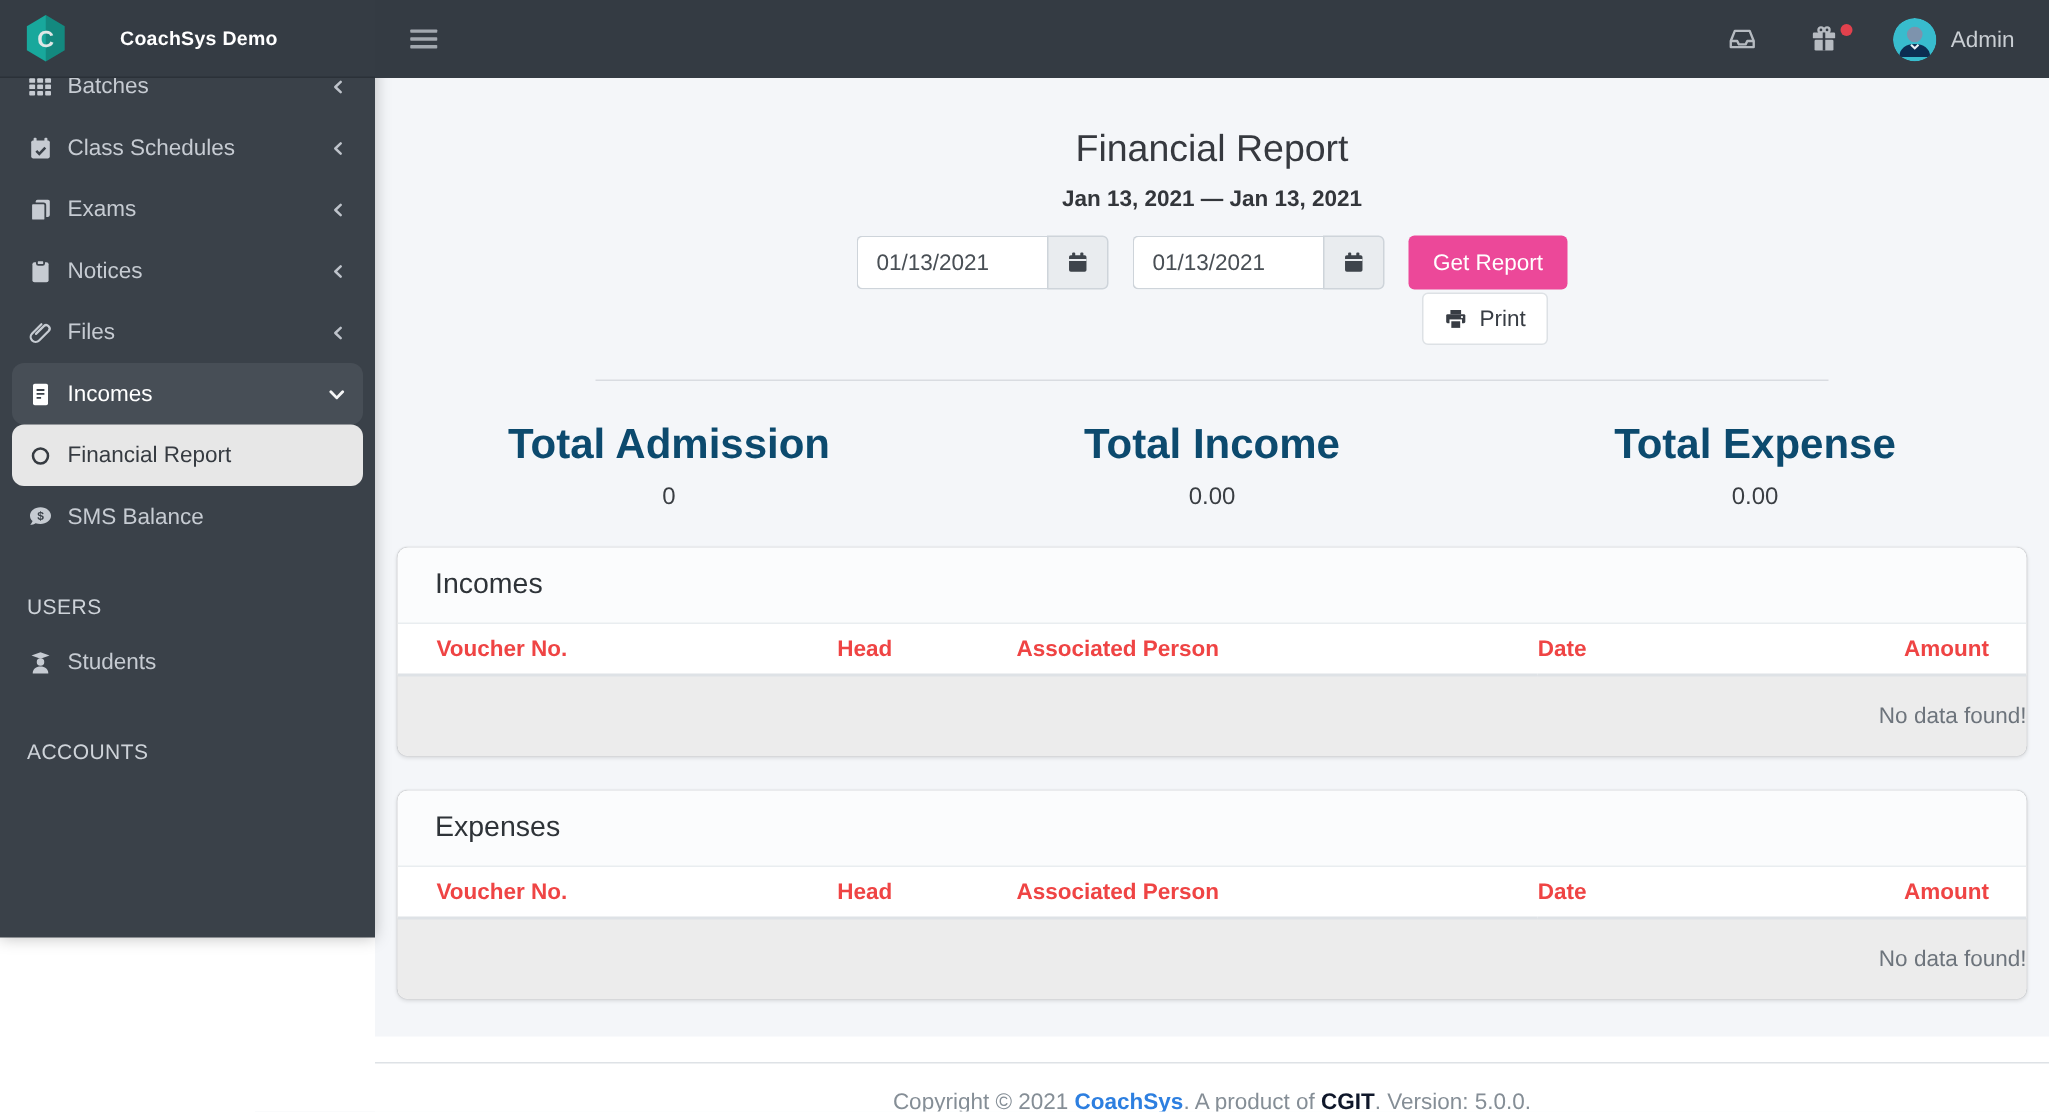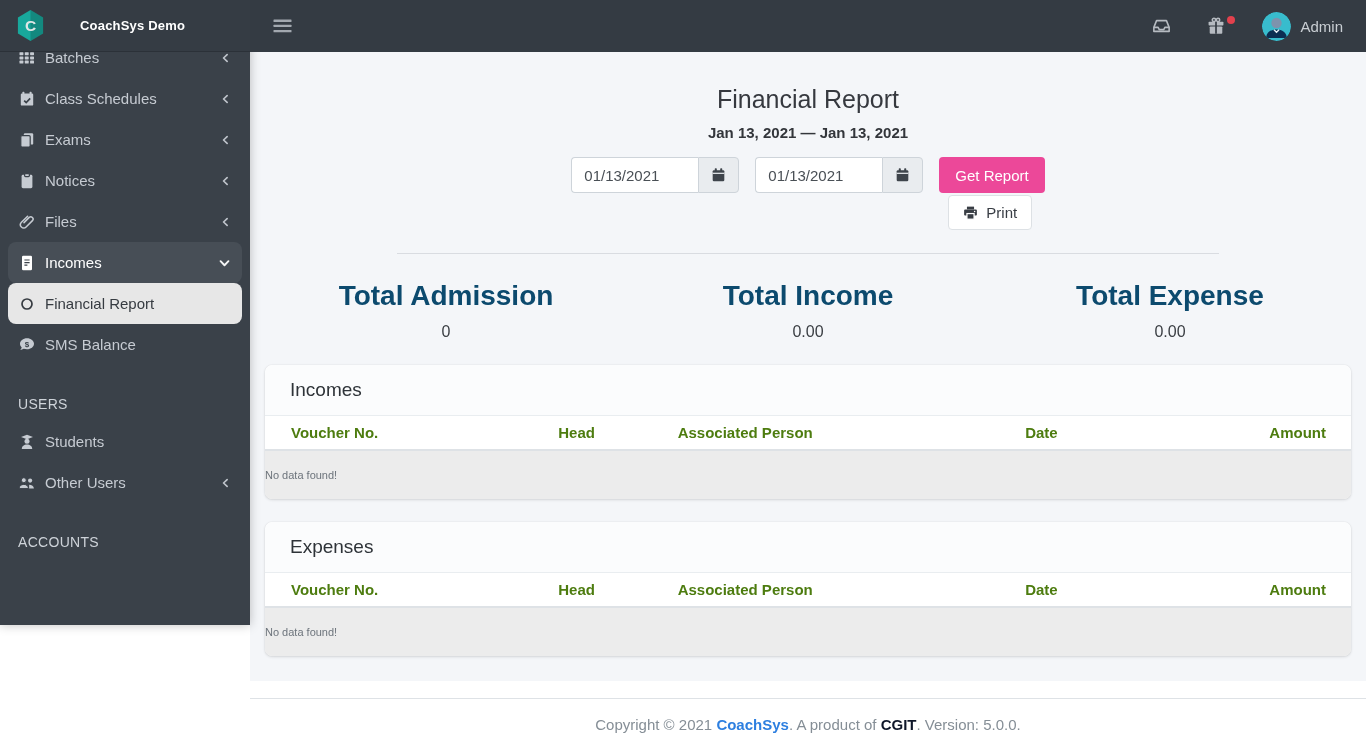--- a/index.html
+++ b/index.html
@@ -90,27 +90,27 @@
     margin-top:24px; background:#fff; border-radius:7px; overflow:hidden;
     box-shadow:0 0 1px rgba(0,0,0,.18), 0 1px 3px rgba(0,0,0,.12);
   }
   .card + .card { margin-top:23px; }
   .card-header {
     padding:14px 25px; font-size:19px; color:#2e3338;
     background:#fbfcfd; border-bottom:1px solid #e9edf0;
   }
   .card table { width:100%; border-collapse:collapse; table-layout:fixed; }
   .card thead th {
-    text-align:left; font-size:15px; font-weight:700; color:#4d7c0f;
+    text-align:left; font-size:15px; font-weight:700; color:#ef4444;
     padding:8px 0; border-bottom:2px solid #dee2e6; background:#fff;
   }
   .card thead th:first-child { padding-left:26px; }
   .card thead th:last-child  { text-align:right; padding-right:25px; }
   .card .empty-cell {
-    background:#ececec; text-align:left; color:#6d747c; font-size:11px; padding:18px 0;
+    background:#ececec; text-align:right; color:#6d747c; font-size:15px; padding:18px 0;
   }
 
   .footer {
     margin-top:17px; border-top:1px solid #dee2e6; background:#fff;
     padding:17px 0; text-align:center; font-size:15px; color:#858e96;
   }
   .footer b { font-weight:700; }
 </style>
 </head>
 <body>
@@ -278,36 +278,20 @@
       <li class="menu-header">USERS</li>
       <li class="menu-item">
         <span class="mi-icon">
           <svg width="16" height="16" viewBox="0 0 16 16" fill="currentColor">
             <polygon points="8,0.8 14,3 8,5.2 2,3"></polygon>
             <circle cx="8" cy="7.3" r="2.5"></circle>
             <path d="M2.8 15 c0 -3 2.3 -4.6 5.2 -4.6 s5.2 1.6 5.2 4.6 z"></path>
           </svg>
         </span>
         <span class="mi-label">Students</span>
-      </li>
-      <li class="menu-item">
-        <span class="mi-icon">
-          <svg width="17" height="16" viewBox="0 0 16 16" fill="currentColor">
-            <circle cx="11.6" cy="5.6" r="2.1"></circle>
-            <path d="M10.6 9.7 c2.6 0 4.8 1.4 4.8 3.9 h-4.8 z"></path>
-            <circle cx="5.3" cy="5.2" r="2.5" stroke="#3a4149" stroke-width="1"></circle>
-            <path d="M.6 13.6 c0 -2.7 2.1 -4.2 4.7 -4.2 s4.7 1.5 4.7 4.2 z" stroke="#3a4149" stroke-width="1"></path>
-          </svg>
-        </span>
-        <span class="mi-label">Other Users</span>
-        <span class="mi-chev">
-          <svg width="13" height="16" viewBox="0 0 16 16" fill="none" stroke="currentColor" stroke-width="2" stroke-linecap="round" stroke-linejoin="round">
-            <path d="M10 3.8 L5.6 8 l4.4 4.2"></path>
-          </svg>
-        </span>
       </li>
       <li class="menu-header">ACCOUNTS</li>
     </ul>
 </aside>
 
 <main class="main">
   <div class="content">
     <h1 class="page-title">Financial Report</h1>
     <div class="page-subtitle">Jan 13, 2021 — Jan 13, 2021</div>
 

